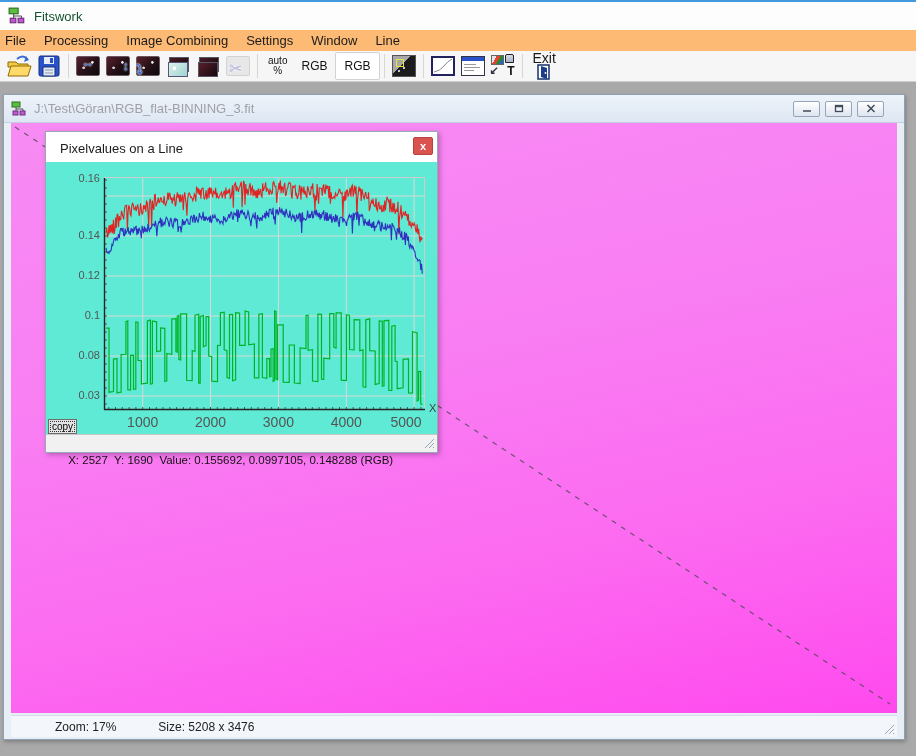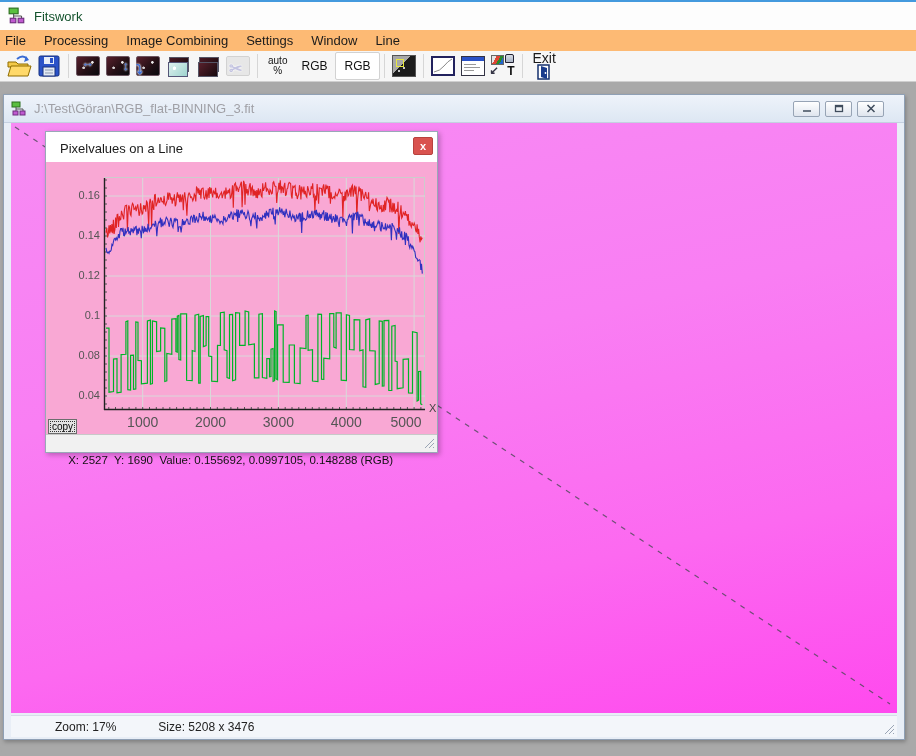--- a/index.html
+++ b/index.html
@@ -65,21 +65,21 @@
   .image-area { position:absolute; left:7px; top:28px; width:886px; height:590px; overflow:hidden; }
   .image-area svg { position:absolute; left:0; top:0; }
 
   .child-status { position:absolute; left:7px; bottom:2px; width:886px; height:22px; background:#f3f6fa;
                   border-top:1px solid #d6dde8; display:flex; align-items:center; font-size:12px; color:#222; }
   .child-status .zoom { margin-left:44px; }
   .child-status .size { margin-left:42px; }
   .grip { position:absolute; right:2px; bottom:2px; width:11px; height:11px; }
 
   
-  .dialog { position:absolute; left:45px; top:49px; width:393px; height:322px; background:#f9a8d4;
+  .dialog { position:absolute; left:45px; top:49px; width:393px; height:322px; background:#5eead4;
             border:1px solid #9aa7b8; box-shadow:2px 2px 5px rgba(0,0,0,.25); z-index:5; }
   .dialog-titlebar { position:absolute; left:0; top:0; right:0; height:30px; background:#fff; }
   .dialog-title { position:absolute; left:14px; top:9px; font-size:13px; color:#1c1c1c; }
   .dialog-close { position:absolute; right:4px; top:5px; width:20px; height:18px; background:#d9534f;
             border:1px solid #b8423e; border-radius:2px; color:#fff; font-size:11px; font-weight:bold;
             display:flex; align-items:center; justify-content:center; line-height:1; }
   .plot-frame { position:absolute; left:58px; top:45px; width:321px; height:232px;
             border-top:1px solid #cccccc; border-right:1px solid #cccccc; }
   .plot-frame svg { position:absolute; left:0; top:0; overflow:visible; }
   .ytick { position:absolute; left:14px; width:40px; text-align:right; font-size:11px; color:#555; }
@@ -362,26 +362,26 @@
           <line x1="0" y1="10.0" x2="3" y2="10.0" stroke="#555"></line>
           <line x1="0" y1="2.0" x2="3" y2="2.0" stroke="#555"></line>
           <line x1="0.5" y1="0" x2="0.5" y2="232" stroke="#222" stroke-width="1.4"></line>
           <line x1="0" y1="231.5" x2="321" y2="231.5" stroke="#222" stroke-width="1.4"></line>
           <path d="M2.0,54.7L2.8,50.1L3.5,59.4L4.2,57.1L5.0,47.3L5.7,55.5L6.4,47.1L7.2,54.4L7.9,46.1L8.7,55.3L9.4,41.8L10.1,56.0L10.9,51.4L11.6,39.6L12.3,49.9L13.1,36.7L13.8,36.3L14.5,49.0L15.3,38.2L16.0,42.0L16.7,41.7L17.5,32.9L18.2,35.6L19.0,38.5L19.7,41.3L20.4,31.9L21.2,27.9L21.9,27.4L22.6,27.2L23.4,52.4L24.1,33.7L24.8,27.3L25.6,29.9L26.3,36.4L27.0,37.8L27.8,28.1L28.5,25.4L29.2,26.5L30.0,31.5L30.7,31.1L31.5,29.1L32.2,33.1L32.9,29.3L33.7,26.3L34.4,31.3L35.1,37.8L35.9,34.3L36.6,25.2L37.3,31.4L38.1,36.2L38.8,35.2L39.5,27.2L40.3,31.2L41.0,27.4L41.8,33.8L42.5,23.3L43.2,24.3L44.0,33.9L44.7,48.4L45.4,25.5L46.2,20.9L46.9,25.1L47.6,49.0L48.4,22.6L49.1,28.6L49.8,31.9L50.6,16.9L51.3,16.6L52.0,28.4L52.8,26.2L53.5,23.7L54.3,19.6L55.0,24.5L55.7,24.3L56.5,19.8L57.2,19.9L57.9,23.7L58.7,23.6L59.4,25.0L60.1,17.8L60.9,26.2L61.6,27.4L62.3,25.0L63.1,22.4L63.8,14.5L64.6,21.6L65.3,15.3L66.0,15.8L66.8,21.8L67.5,19.3L68.2,25.6L69.0,20.7L69.7,21.6L70.4,16.4L71.2,28.3L71.9,26.6L72.6,19.1L73.4,14.4L74.1,19.9L74.8,16.6L75.6,24.2L76.3,16.2L77.1,24.1L77.8,19.9L78.5,16.5L79.3,32.3L80.0,19.1L80.7,14.3L81.5,21.4L82.2,25.9L82.9,37.6L83.7,20.9L84.4,16.4L85.1,15.0L85.9,16.4L86.6,19.4L87.3,18.8L88.1,20.3L88.8,22.7L89.6,20.6L90.3,16.0L91.0,17.3L91.8,23.5L92.5,9.2L93.2,10.0L94.0,15.3L94.7,10.3L95.4,16.9L96.2,11.8L96.9,20.8L97.6,10.9L98.4,10.2L99.1,10.1L99.9,19.5L100.6,20.8L101.3,18.4L102.1,12.4L102.8,21.4L103.5,17.7L104.3,10.4L105.0,20.0L105.7,9.0L106.5,15.7L107.2,9.7L107.9,15.4L108.7,19.4L109.4,13.0L110.1,14.1L110.9,16.4L111.6,9.9L112.4,20.1L113.1,14.8L113.8,19.1L114.6,20.1L115.3,18.6L116.0,16.8L116.8,15.4L117.5,14.2L118.2,20.1L119.0,16.9L119.7,14.5L120.4,12.6L121.2,20.6L121.9,9.6L122.7,15.7L123.4,15.0L124.1,12.0L124.9,15.1L125.6,10.6L126.3,20.3L127.1,19.2L127.8,14.6L128.5,7.3L129.3,29.8L130.0,8.7L130.7,6.1L131.5,5.0L132.2,13.2L132.9,8.8L133.7,10.8L134.4,14.0L135.2,9.9L135.9,8.8L136.6,5.9L137.4,3.8L138.1,29.3L138.8,14.0L139.6,2.8L140.3,5.2L141.0,26.7L141.8,6.1L142.5,15.3L143.2,11.0L144.0,17.5L144.7,12.5L145.5,7.3L146.2,5.2L146.9,17.5L147.7,9.8L148.4,8.5L149.1,18.2L149.9,11.4L150.6,17.5L151.3,12.9L152.1,20.0L152.8,12.1L153.5,20.2L154.3,10.2L155.0,17.1L155.7,13.9L156.5,11.0L157.2,17.7L158.0,19.0L158.7,5.2L159.4,12.8L160.2,10.3L160.9,9.3L161.6,4.4L162.4,13.6L163.1,10.7L163.8,11.4L164.6,14.0L165.3,16.9L166.0,11.6L166.8,13.0L167.5,15.8L168.3,15.2L169.0,4.6L169.7,3.7L170.5,7.0L171.2,8.4L171.9,8.5L172.7,25.0L173.4,15.5L174.1,12.8L174.9,4.8L175.6,11.6L176.3,2.3L177.1,15.3L177.8,8.8L178.5,9.4L179.3,14.9L180.0,8.0L180.8,4.8L181.5,17.4L182.2,17.0L183.0,10.9L183.7,10.2L184.4,6.1L185.2,4.5L185.9,5.1L186.6,5.5L187.4,17.8L188.1,20.5L188.8,7.6L189.6,9.4L190.3,8.6L191.1,7.6L191.8,17.8L192.5,16.1L193.3,21.0L194.0,18.2L194.7,16.3L195.5,7.2L196.2,9.9L196.9,21.5L197.7,8.5L198.4,12.6L199.1,14.3L199.9,8.5L200.6,16.3L201.3,12.8L202.1,18.0L202.8,19.2L203.6,8.2L204.3,10.9L205.0,13.8L205.8,16.9L206.5,16.5L207.2,8.4L208.0,10.7L208.7,5.3L209.4,18.6L210.2,17.1L210.9,33.8L211.6,17.5L212.4,22.5L213.1,6.1L213.8,15.5L214.6,25.7L215.3,9.9L216.1,10.2L216.8,10.3L217.5,10.5L218.3,17.6L219.0,8.9L219.7,6.4L220.5,14.0L221.2,15.8L221.9,6.5L222.7,11.1L223.4,8.2L224.1,8.4L224.9,20.3L225.6,8.1L226.4,25.8L227.1,14.4L227.8,19.9L228.6,20.6L229.3,19.5L230.0,18.5L230.8,20.1L231.5,15.2L232.2,17.0L233.0,18.0L233.7,16.2L234.4,14.8L235.2,11.3L235.9,11.8L236.6,15.0L237.4,15.5L238.1,14.8L238.9,39.5L239.6,18.0L240.3,23.3L241.1,13.6L241.8,22.5L242.5,12.4L243.3,12.0L244.0,18.2L244.7,17.1L245.5,12.8L246.2,9.6L246.9,18.7L247.7,8.3L248.4,7.1L249.2,18.7L249.9,12.3L250.6,7.5L251.4,16.1L252.1,8.5L252.8,40.0L253.6,21.1L254.3,15.0L255.0,8.5L255.8,13.4L256.5,10.4L257.2,23.0L258.0,11.0L258.7,14.7L259.4,19.1L260.2,20.7L260.9,17.1L261.7,14.0L262.4,18.9L263.1,20.5L263.9,20.2L264.6,14.3L265.3,33.1L266.1,29.4L266.8,25.4L267.5,23.0L268.3,25.6L269.0,20.7L269.7,26.7L270.5,27.9L271.2,28.6L272.0,20.2L272.7,31.3L273.4,32.7L274.2,24.9L274.9,24.3L275.6,30.9L276.4,30.6L277.1,27.1L277.8,33.6L278.6,33.2L279.3,26.8L280.0,33.8L280.8,22.5L281.5,32.2L282.2,23.7L283.0,19.4L283.7,20.8L284.5,23.5L285.2,21.8L285.9,34.2L286.7,20.7L287.4,31.1L288.1,34.5L288.9,24.8L289.6,33.7L290.3,25.2L291.1,35.8L291.8,33.2L292.5,31.7L293.3,33.8L294.0,23.7L294.8,55.9L295.5,39.4L296.2,35.7L297.0,27.3L297.7,40.1L298.4,38.9L299.2,34.4L299.9,35.8L300.6,36.8L301.4,33.2L302.1,37.9L302.8,36.0L303.6,42.6L304.3,36.0L305.0,47.7L305.8,43.1L306.5,46.9L307.3,49.0L308.0,44.4L308.7,46.8L309.5,47.4L310.2,45.1L310.9,47.1L311.7,52.7L312.4,54.4L313.1,46.4L313.9,56.0L314.6,50.8L315.3,58.9L316.1,64.3L316.8,58.3L317.5,61.3L318.3,59.7" fill="none" stroke="#e02424" stroke-width="1.1"></path>
           <path d="M2.0,69.8L2.8,73.8L3.5,74.9L4.2,74.0L5.0,75.4L5.7,73.2L6.4,73.4L7.2,72.0L7.9,66.4L8.7,67.5L9.4,63.9L10.1,61.0L10.9,60.4L11.6,62.0L12.3,59.9L13.1,61.9L13.8,59.8L14.5,56.2L15.3,60.2L16.0,53.3L16.7,50.5L17.5,50.5L18.2,53.7L19.0,49.9L19.7,57.6L20.4,57.8L21.2,50.6L21.9,55.4L22.6,53.8L23.4,52.8L24.1,49.0L24.8,54.9L25.6,54.0L26.3,57.1L27.0,50.2L27.8,52.9L28.5,51.7L29.2,55.1L30.0,50.0L30.7,51.8L31.5,48.9L32.2,48.5L32.9,57.3L33.7,50.9L34.4,55.7L35.1,49.7L35.9,52.3L36.6,53.8L37.3,60.3L38.1,47.9L38.8,51.7L39.5,55.3L40.3,48.3L41.0,53.9L41.8,49.9L42.5,53.2L43.2,53.7L44.0,45.8L44.7,51.4L45.4,53.1L46.2,49.9L46.9,50.6L47.6,48.9L48.4,46.7L49.1,46.0L49.8,46.3L50.6,48.7L51.3,42.9L52.0,46.0L52.8,58.1L53.5,49.9L54.3,45.5L55.0,43.8L55.7,44.5L56.5,39.7L57.2,49.3L57.9,41.3L58.7,48.3L59.4,46.6L60.1,44.3L60.9,46.1L61.6,41.6L62.3,39.3L63.1,40.5L63.8,42.1L64.6,45.6L65.3,48.8L66.0,43.3L66.8,40.0L67.5,42.6L68.2,47.5L69.0,49.4L69.7,45.1L70.4,40.4L71.2,43.0L71.9,40.7L72.6,42.1L73.4,41.8L74.1,54.0L74.8,48.9L75.6,48.8L76.3,48.7L77.1,54.4L77.8,48.9L78.5,41.0L79.3,47.2L80.0,42.9L80.7,46.8L81.5,44.0L82.2,42.6L82.9,40.9L83.7,41.8L84.4,46.0L85.1,46.0L85.9,46.3L86.6,39.3L87.3,38.1L88.1,39.6L88.8,44.5L89.6,37.2L90.3,37.4L91.0,45.0L91.8,41.2L92.5,38.5L93.2,42.6L94.0,44.0L94.7,41.7L95.4,35.0L96.2,38.9L96.9,38.7L97.6,41.0L98.4,38.9L99.1,33.9L99.9,43.0L100.6,38.6L101.3,42.7L102.1,38.5L102.8,40.8L103.5,42.1L104.3,40.4L105.0,39.4L105.7,44.1L106.5,37.6L107.2,45.0L107.9,43.2L108.7,36.5L109.4,39.6L110.1,39.8L110.9,37.1L111.6,39.5L112.4,41.5L113.1,43.3L113.8,41.1L114.6,41.9L115.3,43.1L116.0,45.5L116.8,43.4L117.5,43.1L118.2,44.2L119.0,46.0L119.7,38.0L120.4,41.5L121.2,40.2L121.9,43.7L122.7,43.0L123.4,40.9L124.1,38.9L124.9,36.1L125.6,40.1L126.3,36.8L127.1,34.0L127.8,35.0L128.5,40.8L129.3,41.2L130.0,35.0L130.7,36.4L131.5,35.6L132.2,38.3L132.9,31.3L133.7,44.0L134.4,31.8L135.2,39.9L135.9,36.6L136.6,32.5L137.4,34.8L138.1,31.6L138.8,34.9L139.6,36.3L140.3,34.0L141.0,38.3L141.8,40.6L142.5,39.7L143.2,36.5L144.0,33.0L144.7,35.1L145.5,41.1L146.2,42.7L146.9,48.3L147.7,40.5L148.4,39.1L149.1,36.4L149.9,39.1L150.6,40.3L151.3,34.3L152.1,43.4L152.8,50.5L153.5,37.1L154.3,40.5L155.0,40.3L155.7,43.1L156.5,39.7L157.2,40.0L158.0,42.8L158.7,37.8L159.4,38.8L160.2,39.0L160.9,34.9L161.6,40.8L162.4,32.9L163.1,37.6L163.8,34.6L164.6,39.4L165.3,31.6L166.0,31.2L166.8,31.2L167.5,35.9L168.3,36.1L169.0,29.8L169.7,41.3L170.5,38.2L171.2,46.5L171.9,31.5L172.7,34.2L173.4,31.5L174.1,37.1L174.9,34.6L175.6,29.3L176.3,33.4L177.1,34.7L177.8,30.5L178.5,33.9L179.3,37.0L180.0,32.8L180.8,39.3L181.5,35.2L182.2,30.9L183.0,35.8L183.7,36.8L184.4,39.3L185.2,39.1L185.9,32.5L186.6,38.0L187.4,41.3L188.1,38.9L188.8,36.9L189.6,39.6L190.3,38.4L191.1,43.5L191.8,43.0L192.5,36.5L193.3,39.3L194.0,41.3L194.7,36.9L195.5,34.9L196.2,43.8L196.9,35.4L197.7,54.9L198.4,34.3L199.1,41.8L199.9,40.3L200.6,40.6L201.3,42.1L202.1,41.5L202.8,40.6L203.6,32.6L204.3,38.8L205.0,39.7L205.8,36.2L206.5,40.0L207.2,36.0L208.0,32.9L208.7,40.0L209.4,39.7L210.2,33.5L210.9,32.9L211.6,37.1L212.4,31.9L213.1,37.2L213.8,35.7L214.6,39.1L215.3,34.5L216.1,41.7L216.8,36.0L217.5,40.1L218.3,35.2L219.0,35.6L219.7,32.3L220.5,42.0L221.2,41.2L221.9,34.1L222.7,43.0L223.4,34.8L224.1,42.9L224.9,39.9L225.6,37.7L226.4,41.3L227.1,35.7L227.8,44.8L228.6,41.9L229.3,38.1L230.0,40.8L230.8,44.2L231.5,36.3L232.2,43.8L233.0,37.3L233.7,40.7L234.4,45.2L235.2,48.9L235.9,39.9L236.6,39.2L237.4,39.2L238.1,39.3L238.9,44.4L239.6,40.7L240.3,41.6L241.1,43.7L241.8,44.3L242.5,48.0L243.3,41.7L244.0,41.4L244.7,38.2L245.5,36.8L246.2,39.5L246.9,38.5L247.7,36.7L248.4,55.4L249.2,34.8L249.9,42.3L250.6,36.3L251.4,35.2L252.1,34.9L252.8,42.0L253.6,33.7L254.3,36.6L255.0,47.7L255.8,36.3L256.5,37.9L257.2,38.4L258.0,36.5L258.7,37.7L259.4,43.8L260.2,47.8L260.9,40.7L261.7,44.8L262.4,44.7L263.1,47.7L263.9,43.4L264.6,47.9L265.3,41.3L266.1,48.2L266.8,45.8L267.5,50.0L268.3,44.3L269.0,49.8L269.7,43.4L270.5,53.1L271.2,48.5L272.0,49.2L272.7,47.8L273.4,45.6L274.2,43.1L274.9,45.2L275.6,44.0L276.4,51.8L277.1,53.4L277.8,44.0L278.6,48.0L279.3,50.7L280.0,50.1L280.8,50.8L281.5,45.4L282.2,51.7L283.0,50.3L283.7,47.4L284.5,49.4L285.2,50.0L285.9,46.3L286.7,48.9L287.4,62.2L288.1,45.1L288.9,47.7L289.6,48.0L290.3,50.3L291.1,52.7L291.8,54.7L292.5,61.6L293.3,50.2L294.0,52.5L294.8,54.1L295.5,49.3L296.2,56.7L297.0,59.6L297.7,53.4L298.4,61.2L299.2,60.3L299.9,61.1L300.6,53.9L301.4,66.9L302.1,55.0L302.8,56.9L303.6,62.7L304.3,58.4L305.0,67.5L305.8,70.0L306.5,66.5L307.3,67.8L308.0,70.4L308.7,68.4L309.5,70.3L310.2,72.9L310.9,73.7L311.7,79.4L312.4,80.2L313.1,80.7L313.9,83.0L314.6,82.4L315.3,81.7L316.1,82.4L316.8,92.0L317.5,85.9L318.3,95.6" fill="none" stroke="#3030bf" stroke-width="1.1"></path>
           <path d="M2.0,150.1L5.0,150.1L5.0,214.2L9.5,213.5L9.5,181.1L13.0,180.7L13.0,214.9L17.1,214.2L17.1,176.6L21.9,176.3L21.9,143.7L23.8,142.9L23.8,211.7L26.6,212.1L26.6,177.4L29.5,177.1L29.5,211.3L31.8,210.9L31.8,143.9L34.0,144.2L34.0,182.4L37.4,182.7L37.4,205.8L43.4,205.2L43.4,142.9L46.4,142.1L46.4,206.2L48.4,205.6L48.4,143.0L52.6,143.8L52.6,173.6L56.6,172.9L56.6,150.0L60.8,150.4L60.8,203.5L62.8,202.9L62.8,175.4L67.8,176.3L67.8,141.1L71.9,140.6L71.9,173.6L73.3,174.1L73.3,138.2L74.9,137.4L74.9,181.5L76.7,182.0L76.7,135.8L82.6,135.9L82.6,202.3L88.2,202.7L88.2,172.5L91.0,173.5L91.0,137.1L94.7,136.2L94.7,205.2L96.2,205.2L96.2,138.5L99.4,137.6L99.4,168.6L102.1,167.6L102.1,138.6L104.7,138.6L104.7,178.1L107.7,178.6L107.7,203.1L113.5,203.7L113.5,167.4L116.4,167.5L116.4,134.7L120.2,134.1L120.2,171.9L123.0,172.8L123.0,199.6L125.5,200.5L125.5,136.6L128.6,136.3L128.6,202.8L131.6,201.9L131.6,134.7L135.6,135.0L135.6,167.4L141.1,167.4L141.1,133.0L144.7,134.0L144.7,166.8L150.4,165.9L150.4,199.9L154.9,199.9L154.9,136.2L158.4,135.6L158.4,199.5L162.8,200.3L162.8,180.5L165.5,180.6L165.5,198.8L167.0,198.5L167.0,171.3L169.1,170.6L169.1,203.4L170.6,202.7L170.6,133.0L172.1,133.7L172.1,200.9L173.6,201.7L173.6,146.9L179.2,146.9L179.2,204.2L185.2,204.4L185.2,167.0L190.4,167.0L190.4,205.0L196.1,205.6L196.1,169.9L202.0,170.6L202.0,137.4L204.1,137.1L204.1,172.4L208.5,171.7L208.5,203.0L213.9,203.6L213.9,136.2L217.5,136.3L217.5,201.1L219.8,201.3L219.8,180.1L225.7,180.9L225.7,135.5L229.8,135.6L229.8,169.1L232.1,170.0L232.1,134.8L237.2,134.8L237.2,202.1L242.4,202.7L242.4,136.7L245.5,137.5L245.5,171.5L250.1,171.8L250.1,141.6L255.8,141.9L255.8,172.8L259.0,171.9L259.0,208.8L261.8,209.2L261.8,141.8L265.7,140.8L265.7,172.6L271.2,173.0L271.2,206.4L275.2,205.6L275.2,143.0L278.3,143.4L278.3,208.2L280.0,208.0L280.0,142.6L284.8,142.3L284.8,212.5L287.8,212.5L287.8,148.2L291.1,147.4L291.1,183.0L293.2,183.6L293.2,210.7L299.1,209.8L299.1,181.3L304.5,180.9L304.5,214.9L308.5,215.2L308.5,153.7L313.1,154.7L313.1,223.0L314.6,222.1L314.6,193.5L316.7,193.3L316.7,225.8L318.3,226.7" fill="none" stroke="#00b428" stroke-width="1.2"></path>
         </svg>
     </div>
     <div id="y-labels">
-        <div class="ytick" style="top: 57px;">0.16</div>
+        <div class="ytick" style="top: 40px;">0.16</div>
         <div class="ytick" style="top: 97px;">0.14</div>
         <div class="ytick" style="top: 137px;">0.12</div>
         <div class="ytick" style="top: 177px;">0.1</div>
         <div class="ytick" style="top: 217px;">0.08</div>
-        <div class="ytick" style="top: 257px;">0.04</div>
+        <div class="ytick" style="top: 257px;">0.03</div>
       </div>
     <div id="x-labels">
         <div class="xtick" style="left: 75.6829px;">1000</div>
         <div class="xtick" style="left: 143.548px;">2000</div>
         <div class="xtick" style="left: 211.412px;">3000</div>
         <div class="xtick" style="left: 279.277px;">4000</div>
         <div class="xtick" style="left: 339px;">5000</div>
       </div>
     <span class="x-axis-name">X</span>
 

